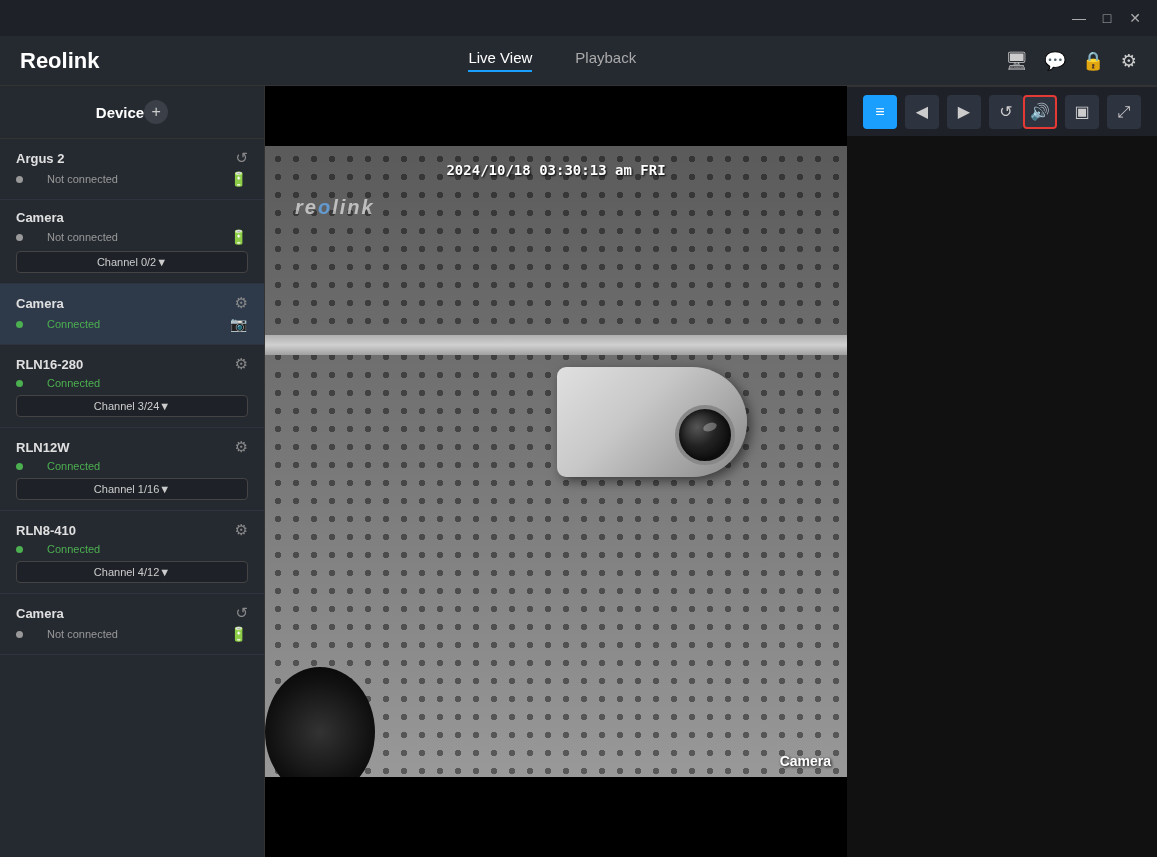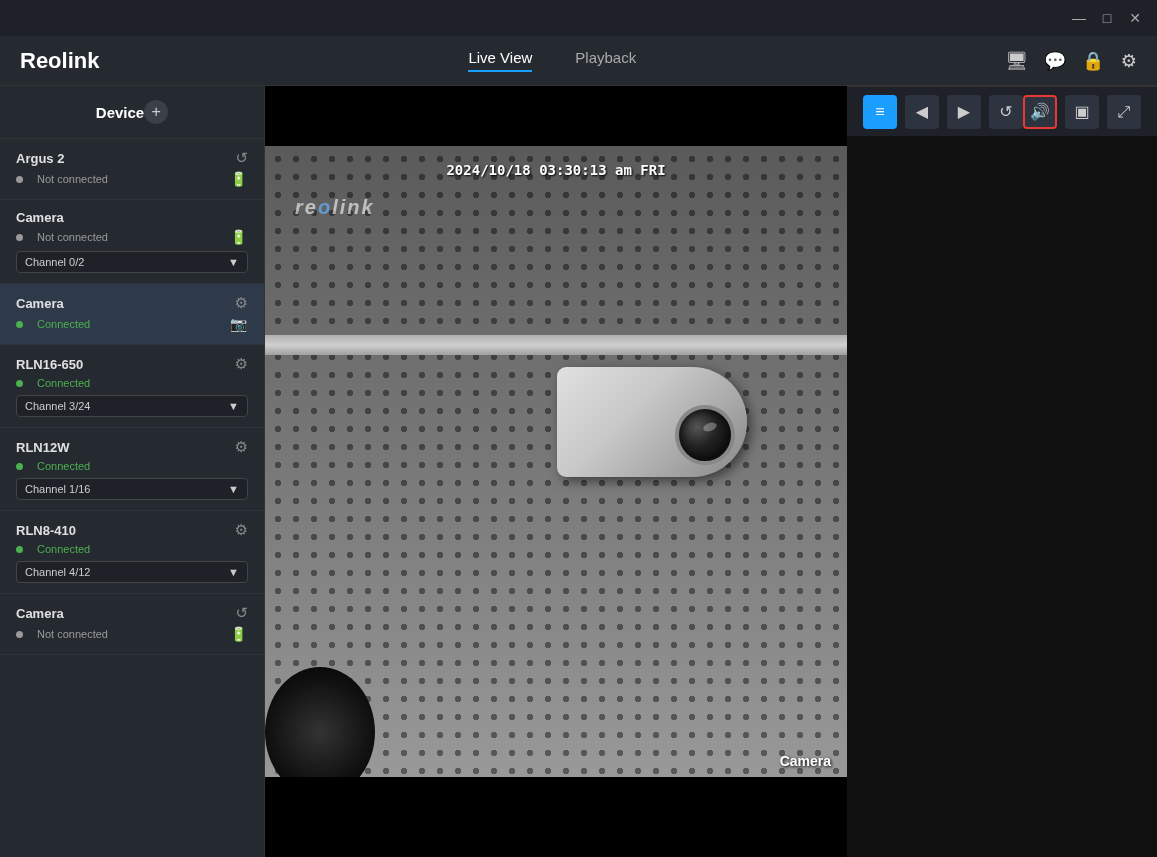--- a/index.html
+++ b/index.html
@@ -139,21 +139,21 @@
       margin-bottom: 4px;
     }
     .device-name {
       font-size: 13px;
       font-weight: bold;
       color: #e0e0e0;
     }
     .device-status-row {
       display: flex;
       align-items: center;
-      gap: 14px;
+      gap: 24px;
       margin-bottom: 2px;
     }
     .status-dot {
       width: 7px;
       height: 7px;
       border-radius: 50%;
     }
     .status-dot.connected { background: #4caf50; }
     .status-dot.disconnected { background: #999; }
     .status-text {
@@ -165,21 +165,21 @@
     .channel-dropdown {
       margin-top: 6px;
       background: #1e2228;
       border: 1px solid #444;
       border-radius: 4px;
       padding: 4px 8px;
       font-size: 11px;
       color: #ccc;
       display: flex;
       align-items: center;
-      justify-content: space-between;
+      justify-content: center;
       cursor: pointer;
     }
 
     .device-item-icons {
       display: flex;
       gap: 6px;
       align-items: center;
     }
     .gear-icon { font-size: 15px; color: #888; cursor: pointer; }
     .refresh-icon { font-size: 15px; color: #888; cursor: pointer; }
@@ -343,21 +343,21 @@
       </div>
       <div class="device-status-row">
         <div class="status-dot connected"></div>
         <span class="status-text">Connected</span>
         <span style="margin-left:auto; font-size:14px; color:#ccc;">📷</span>
       </div>
     </div>
 
     <div class="device-item">
       <div class="device-item-header">
-        <span class="device-name">RLN16-650</span>
+        <span class="device-name">RLN16-280</span>
         <div class="device-item-icons">
           <span class="gear-icon">⚙</span>
         </div>
       </div>
       <div class="device-status-row">
         <div class="status-dot connected"></div>
         <span class="status-text">Connected</span>
       </div>
       <div class="channel-dropdown">
         <span>Channel 3/24</span>

